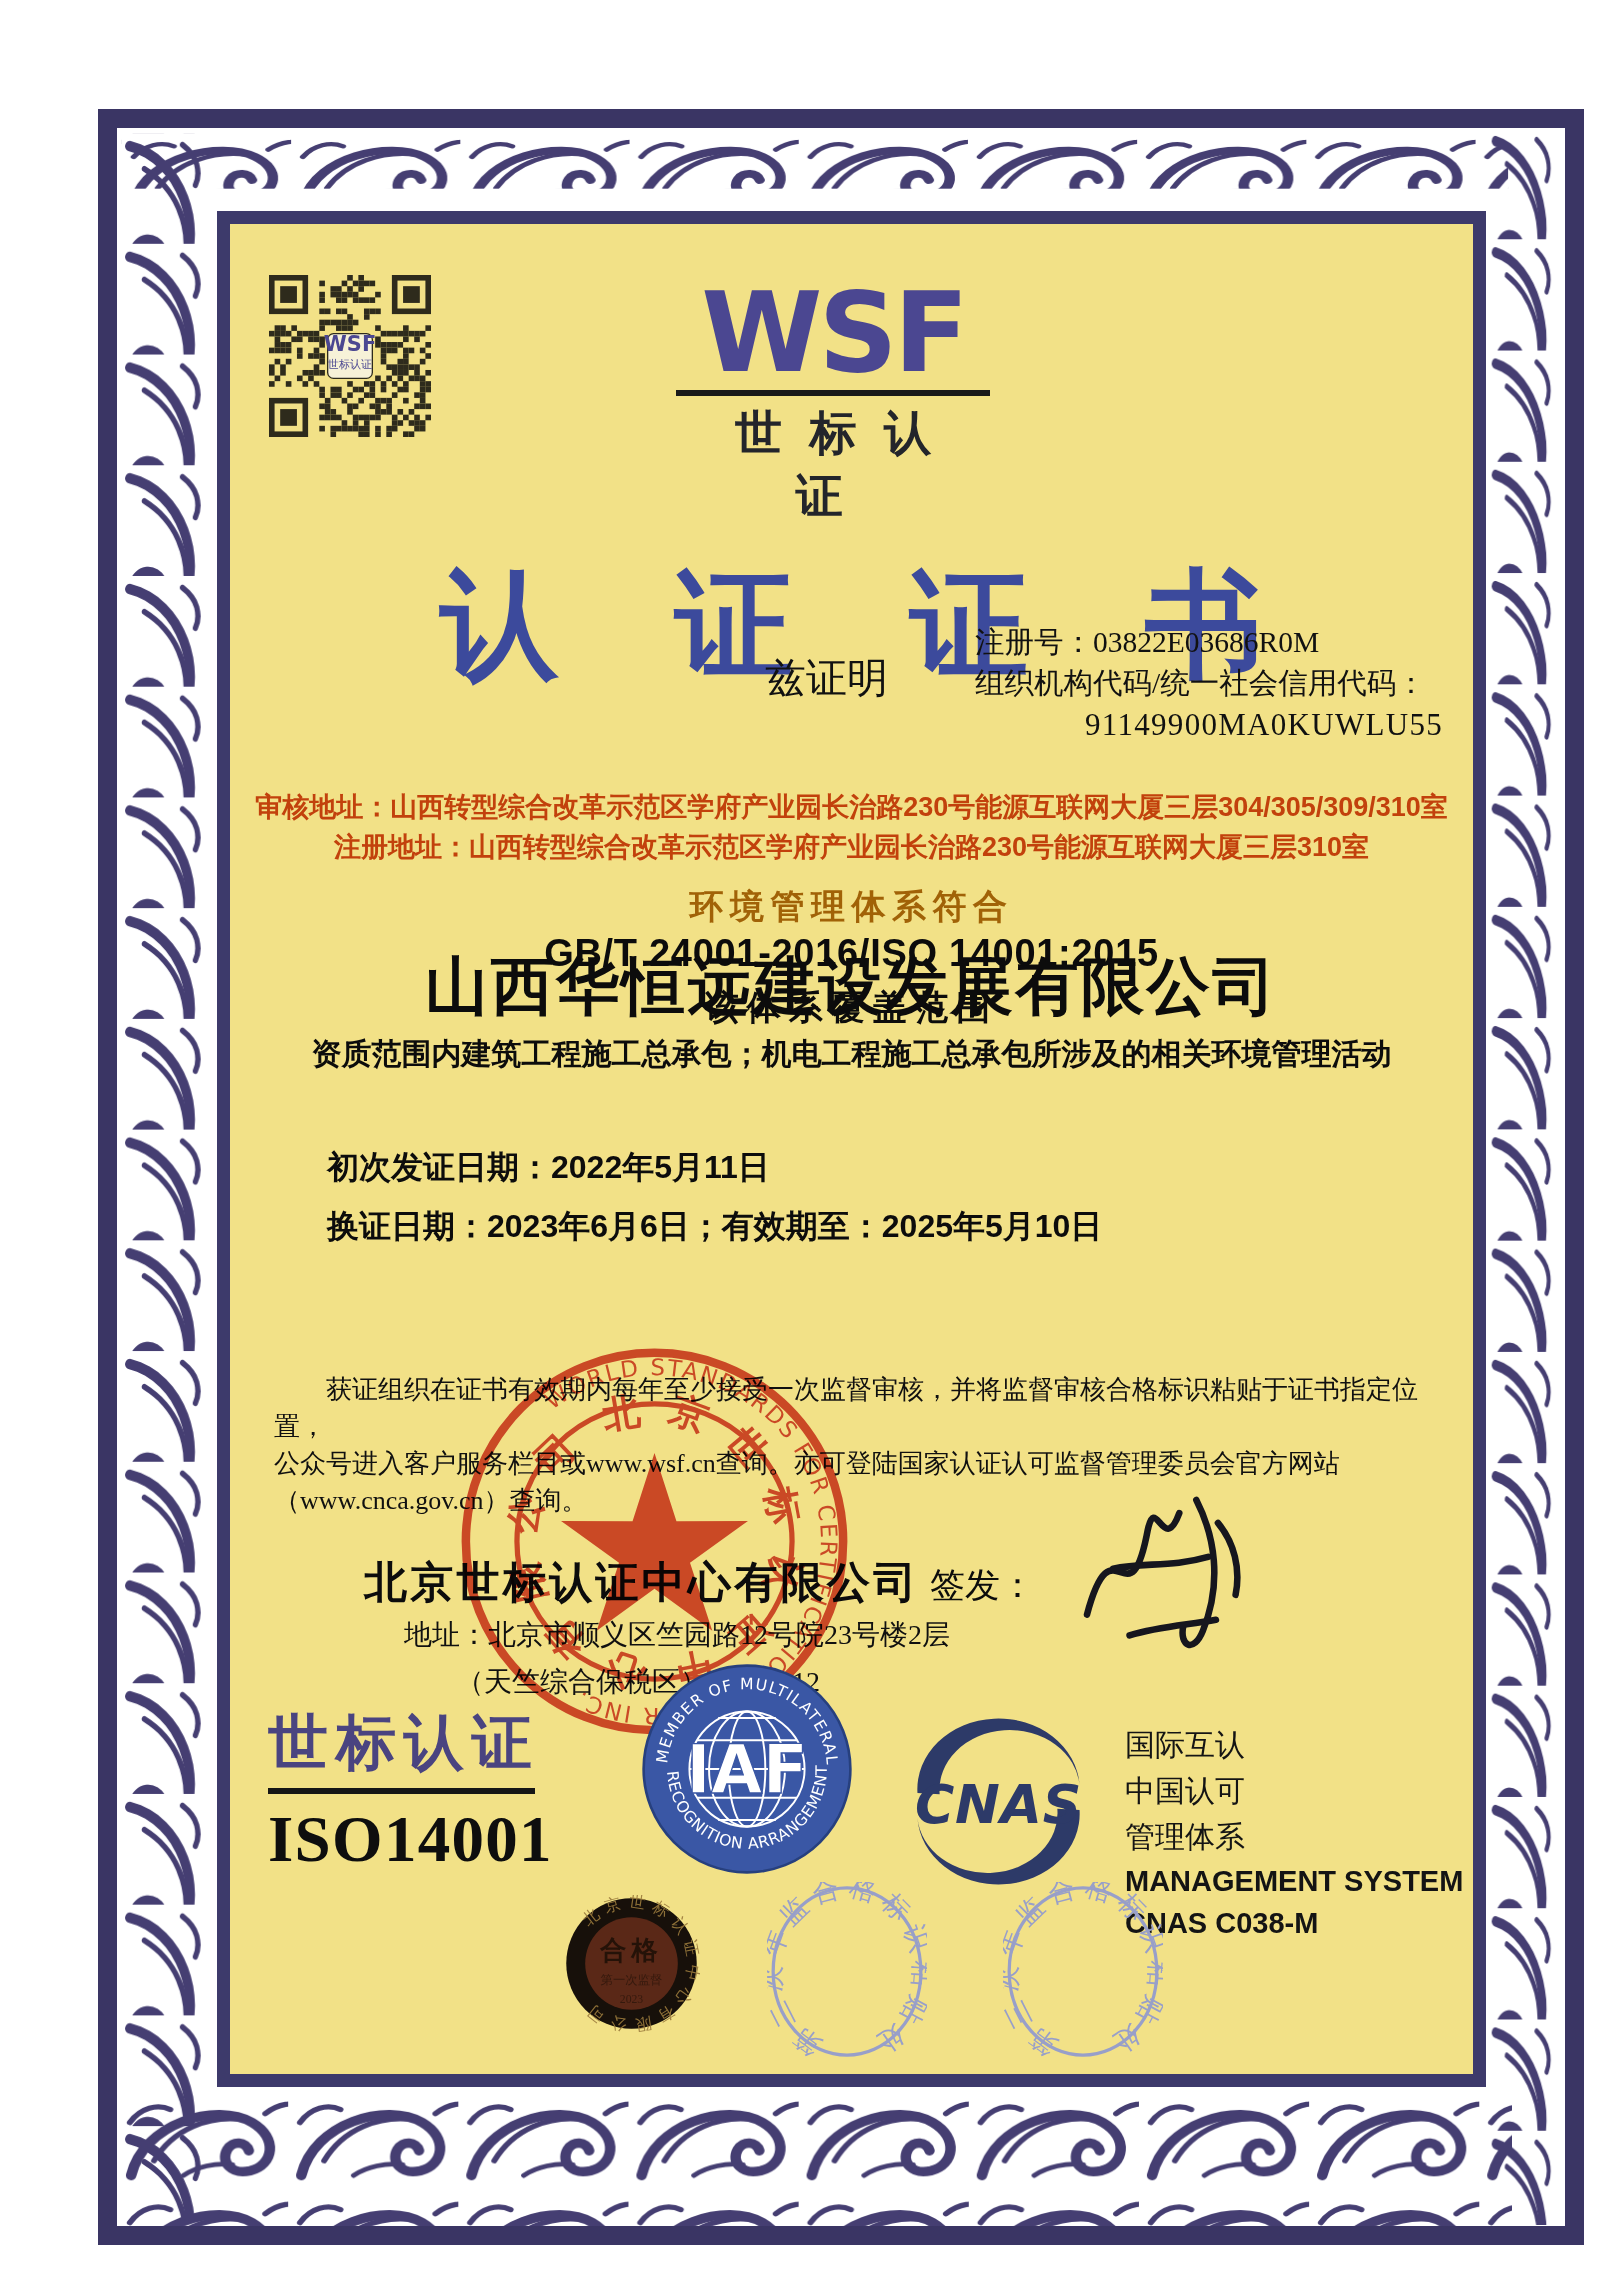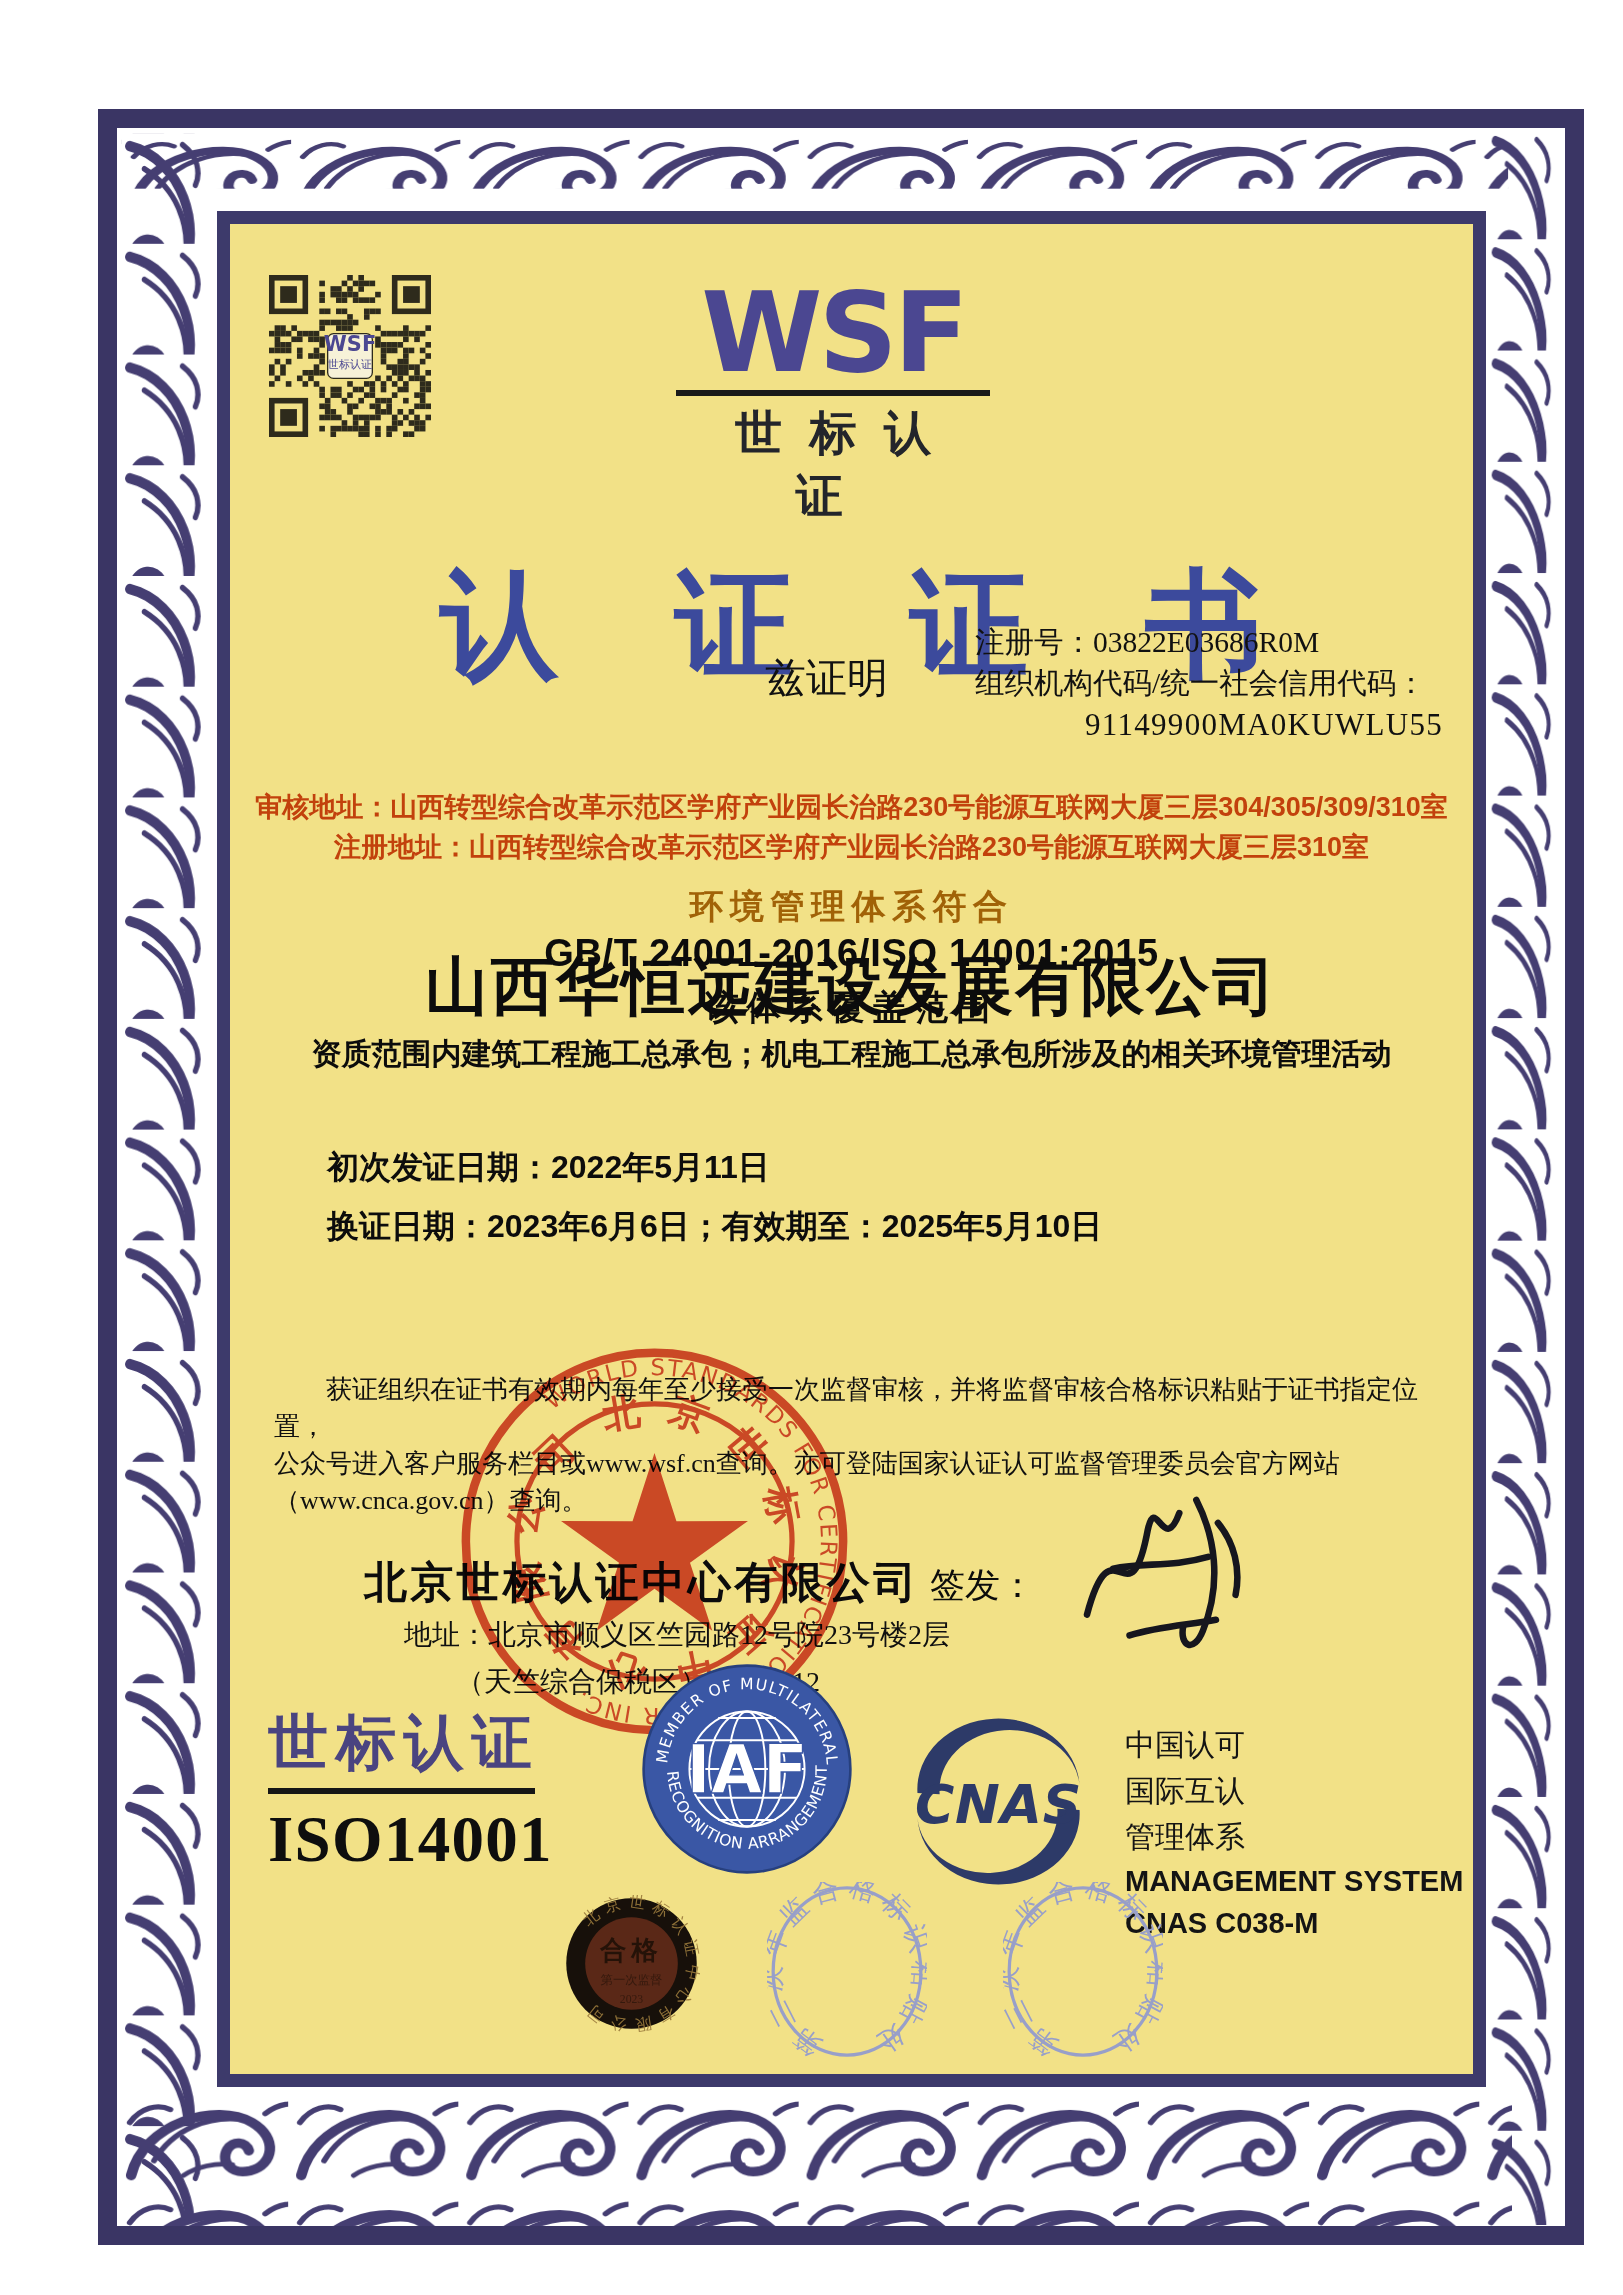--- a/index.html
+++ b/index.html
@@ -464,22 +464,22 @@
       </text>
       <text x="162" y="198" text-anchor="middle" font-family="DejaVu Sans" font-weight="900" font-size="102" fill="#ffffff" stroke="#3a57a5" stroke-width="2">IAF</text>
     </svg>
 
     <svg class="abs cnas-logo" viewBox="0 0 280 250">
       <path fill="#2d3a68" d="M16,112 A122,106 0 0 1 264,100 A94,80 0 0 0 50,114 Z"></path>
       <path fill="#2d3a68" d="M264,138 A122,106 0 0 1 16,150 A94,80 0 0 0 230,136 Z"></path>
       <text x="140" y="158" text-anchor="middle" font-family="DejaVu Sans" font-style="italic" font-weight="900" font-size="82" letter-spacing="1" fill="#2d3a68">CNAS</text>
     </svg>
     <div class="abs cnas-text">
+      <div class="cl">国际互认</div>
       <div class="cl">中国认可</div>
-      <div class="cl">国际互认</div>
       <div class="cl">管理体系</div>
       <div class="el">MANAGEMENT SYSTEM</div>
       <div class="el">CNAS C038-M</div>
     </div>
 
     <svg class="abs bronze" viewBox="0 0 210 210">
       <defs>
           <path id="brRim" d="M19,105 a86,86 0 1 1 172,0 a86,86 0 1 1 -172,0"></path>
         </defs>
       <circle cx="105" cy="105" r="100" fill="#17100a"></circle>

